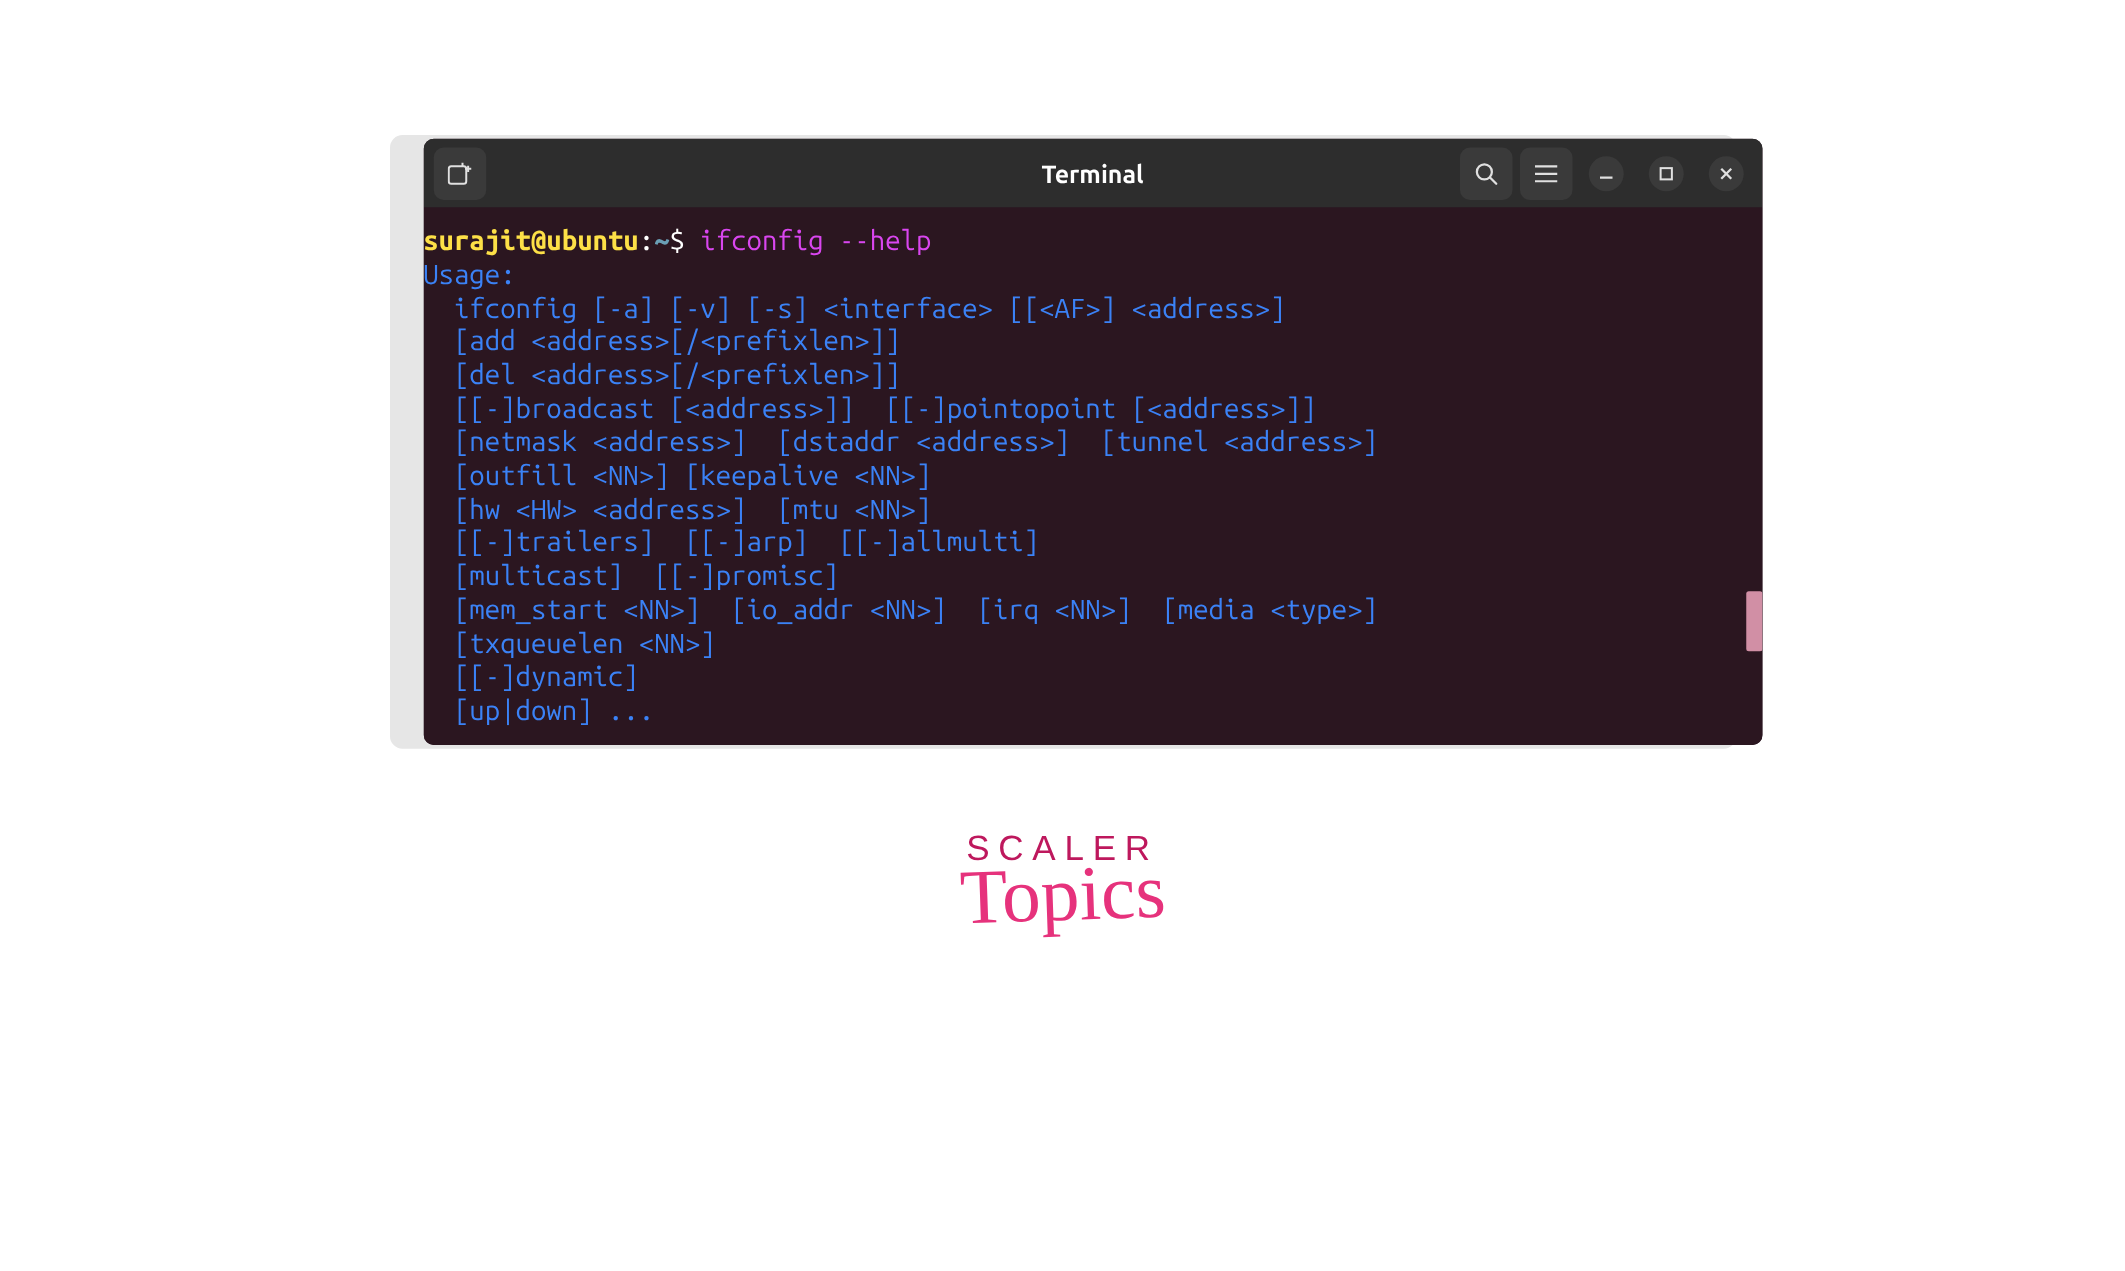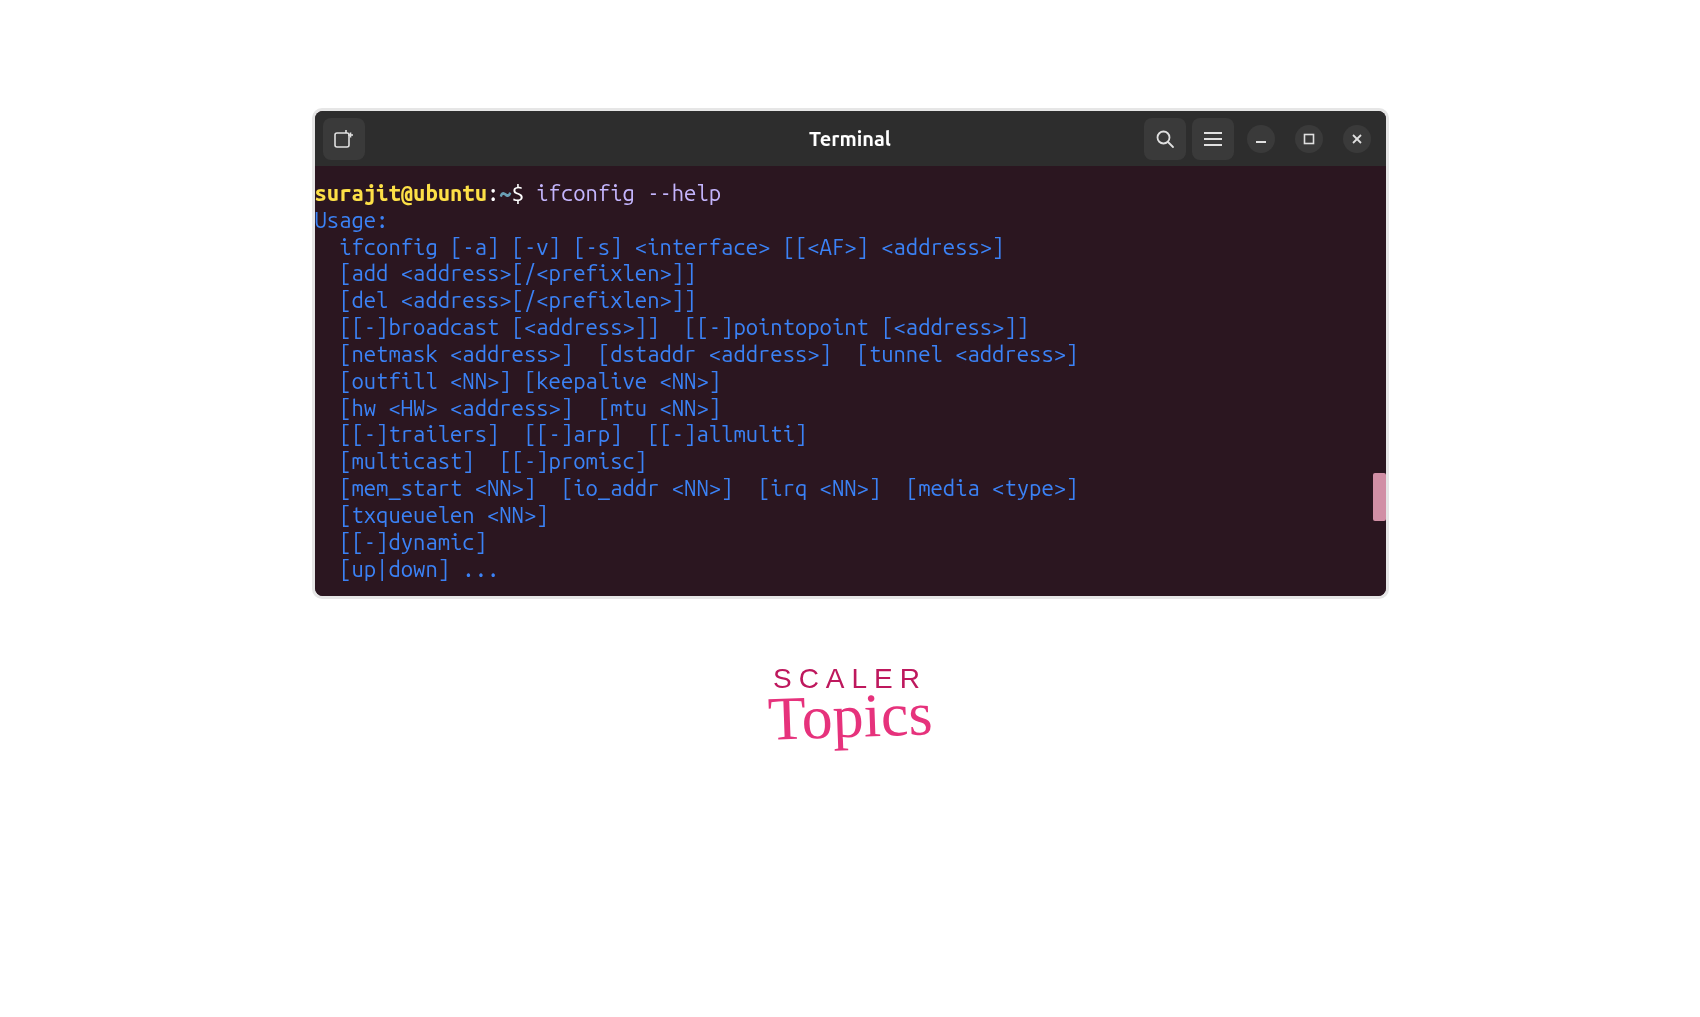--- a/index.html
+++ b/index.html
@@ -21,20 +21,21 @@
       width: 1077px;
       background: #e6e6e6;
       padding: 3px;
       border-radius: 10px;
     }
     .terminal-window {
       width: 100%;
       border-radius: 8px;
       overflow: hidden;
       background: #2b1620;
+      margin-left: 24px;
     }
     .titlebar {
       height: 55px;
       background: #2d2d2d;
       display: flex;
       align-items: center;
       padding: 0 8px;
       position: relative;
     }
     .titlebar-left {
@@ -108,21 +109,21 @@
       color: #ffffff;
     }
     .prompt-path {
       color: #6a9fb5;
       font-weight: bold;
     }
     .prompt-dollar {
       color: #ffffff;
     }
     .cmd {
-      color: #c4b5fd;
+      color: #d946ef;
       text-align: center;
     }
     .output-line {
       color: #3b82f6;
     }
     .scrollbar-indicator {
       position: absolute;
       right: 0;
       bottom: 75px;
       width: 13px;

